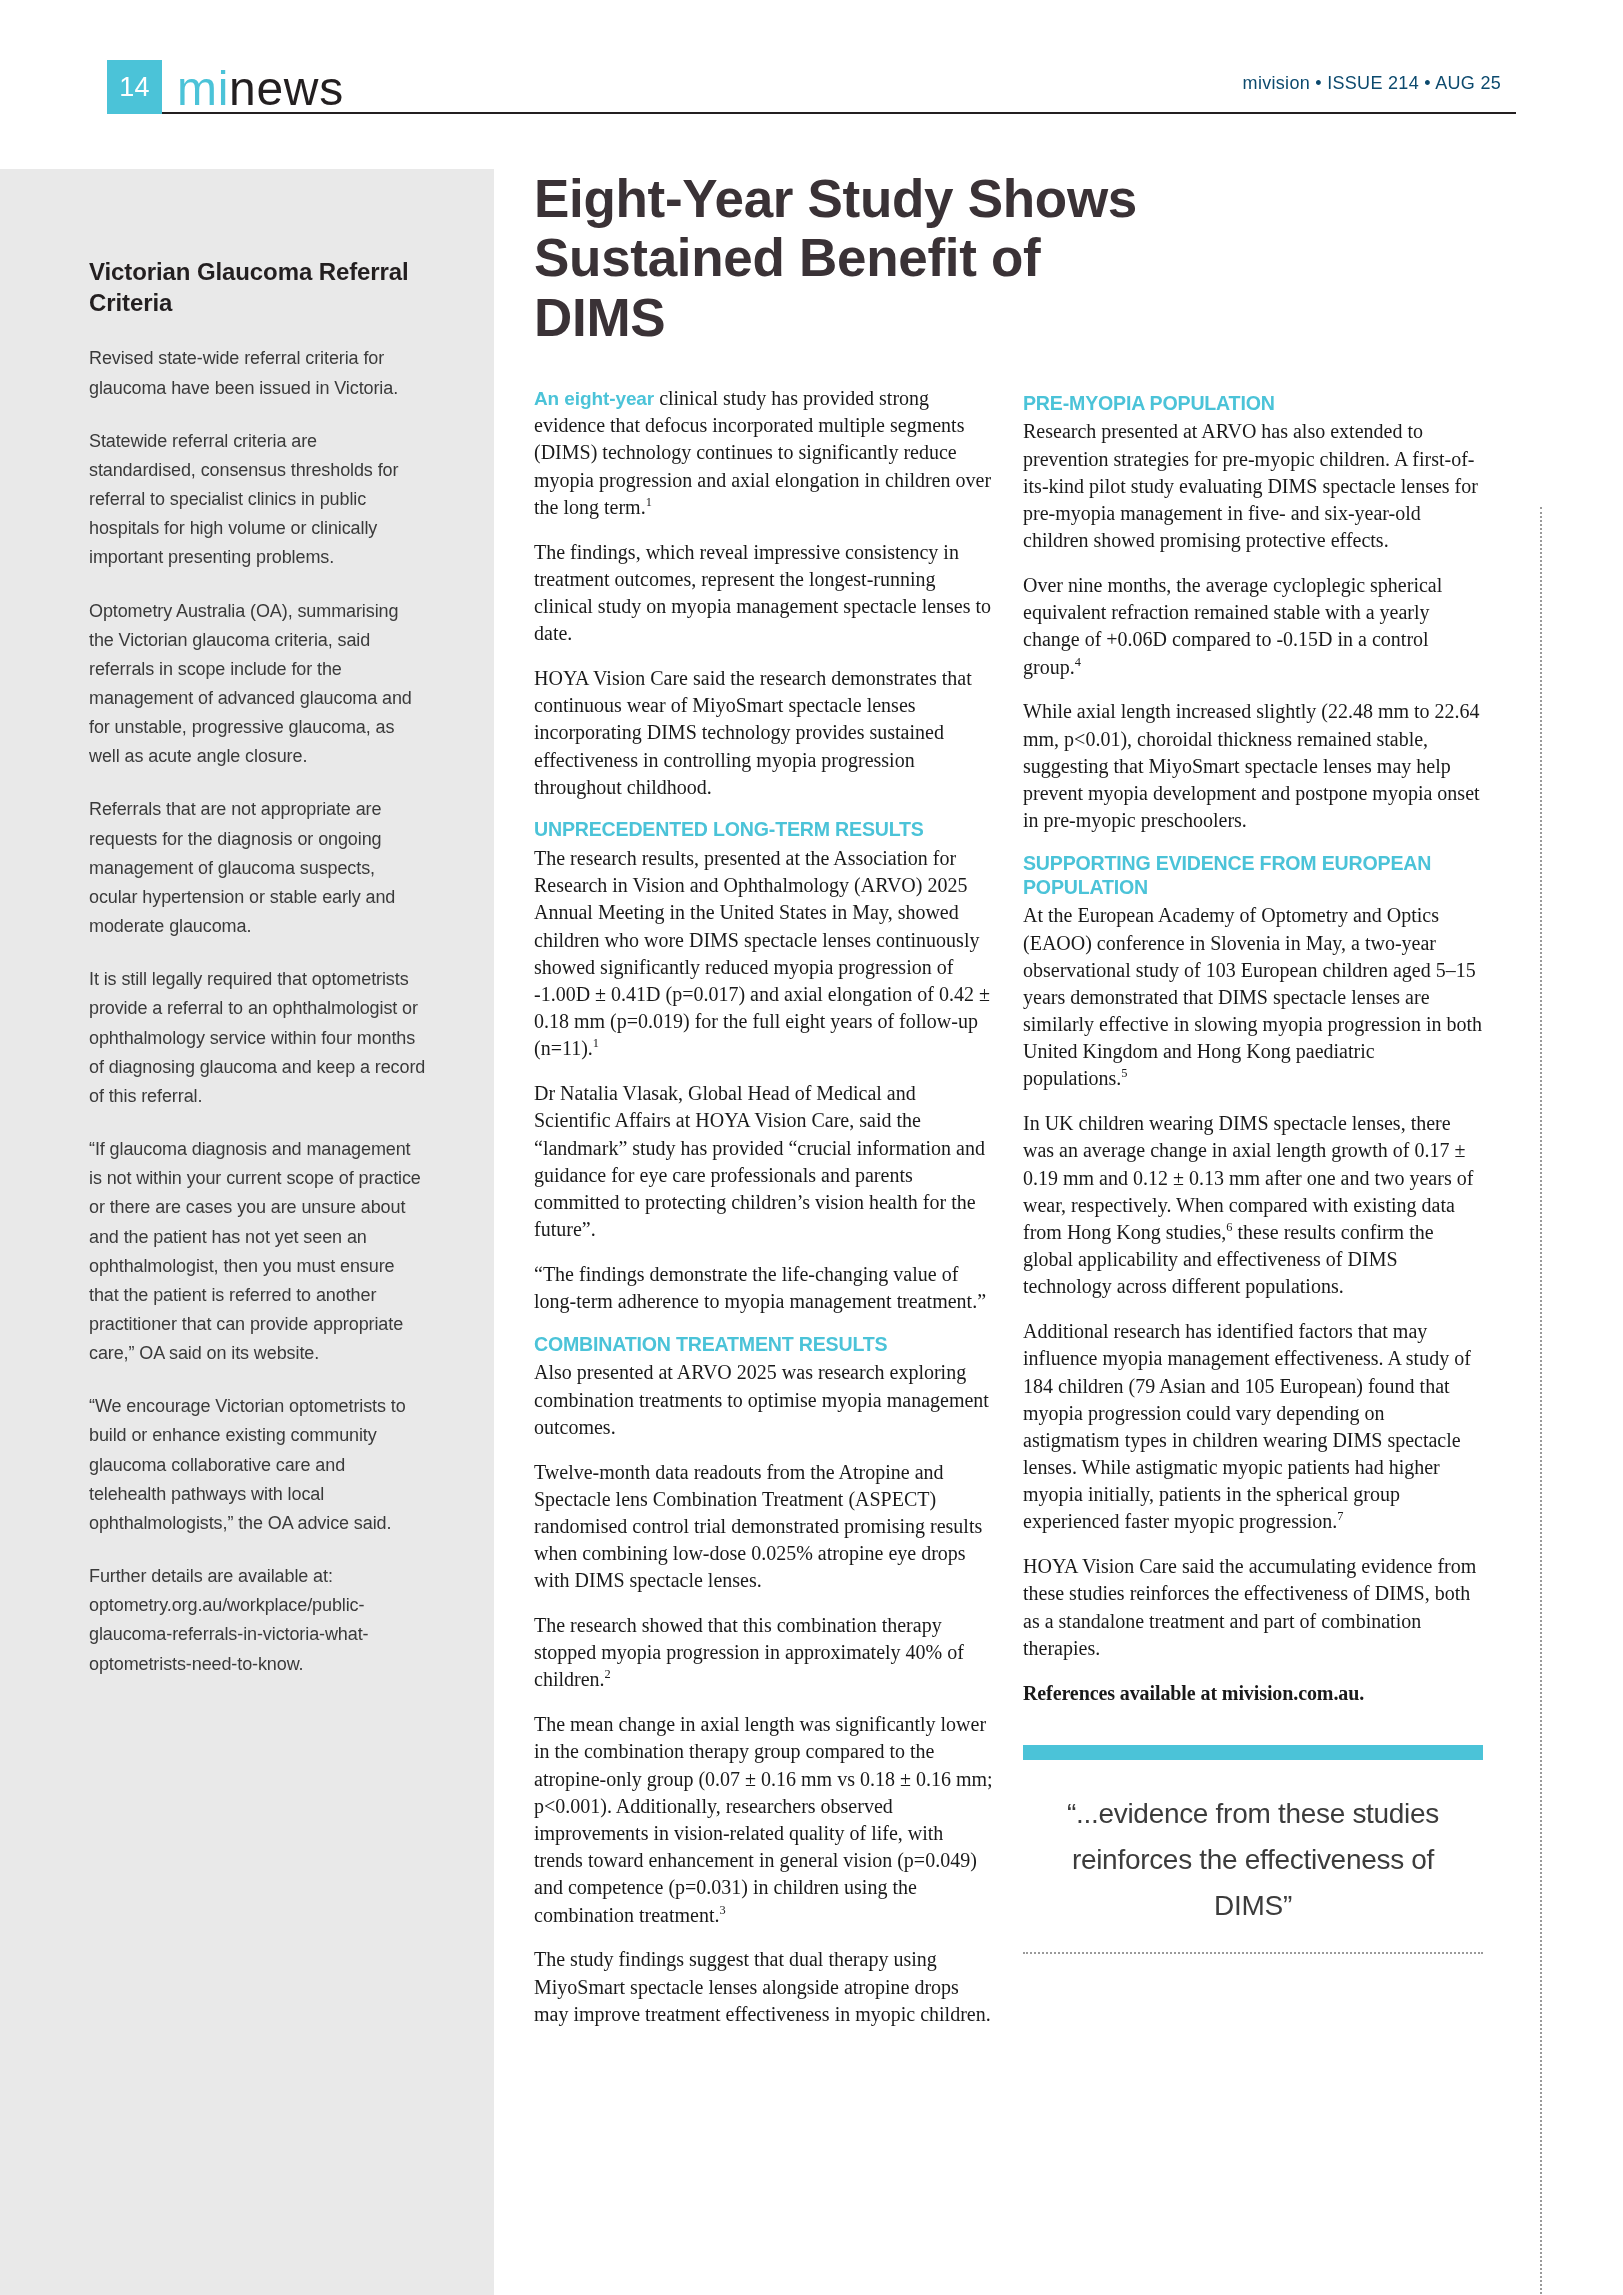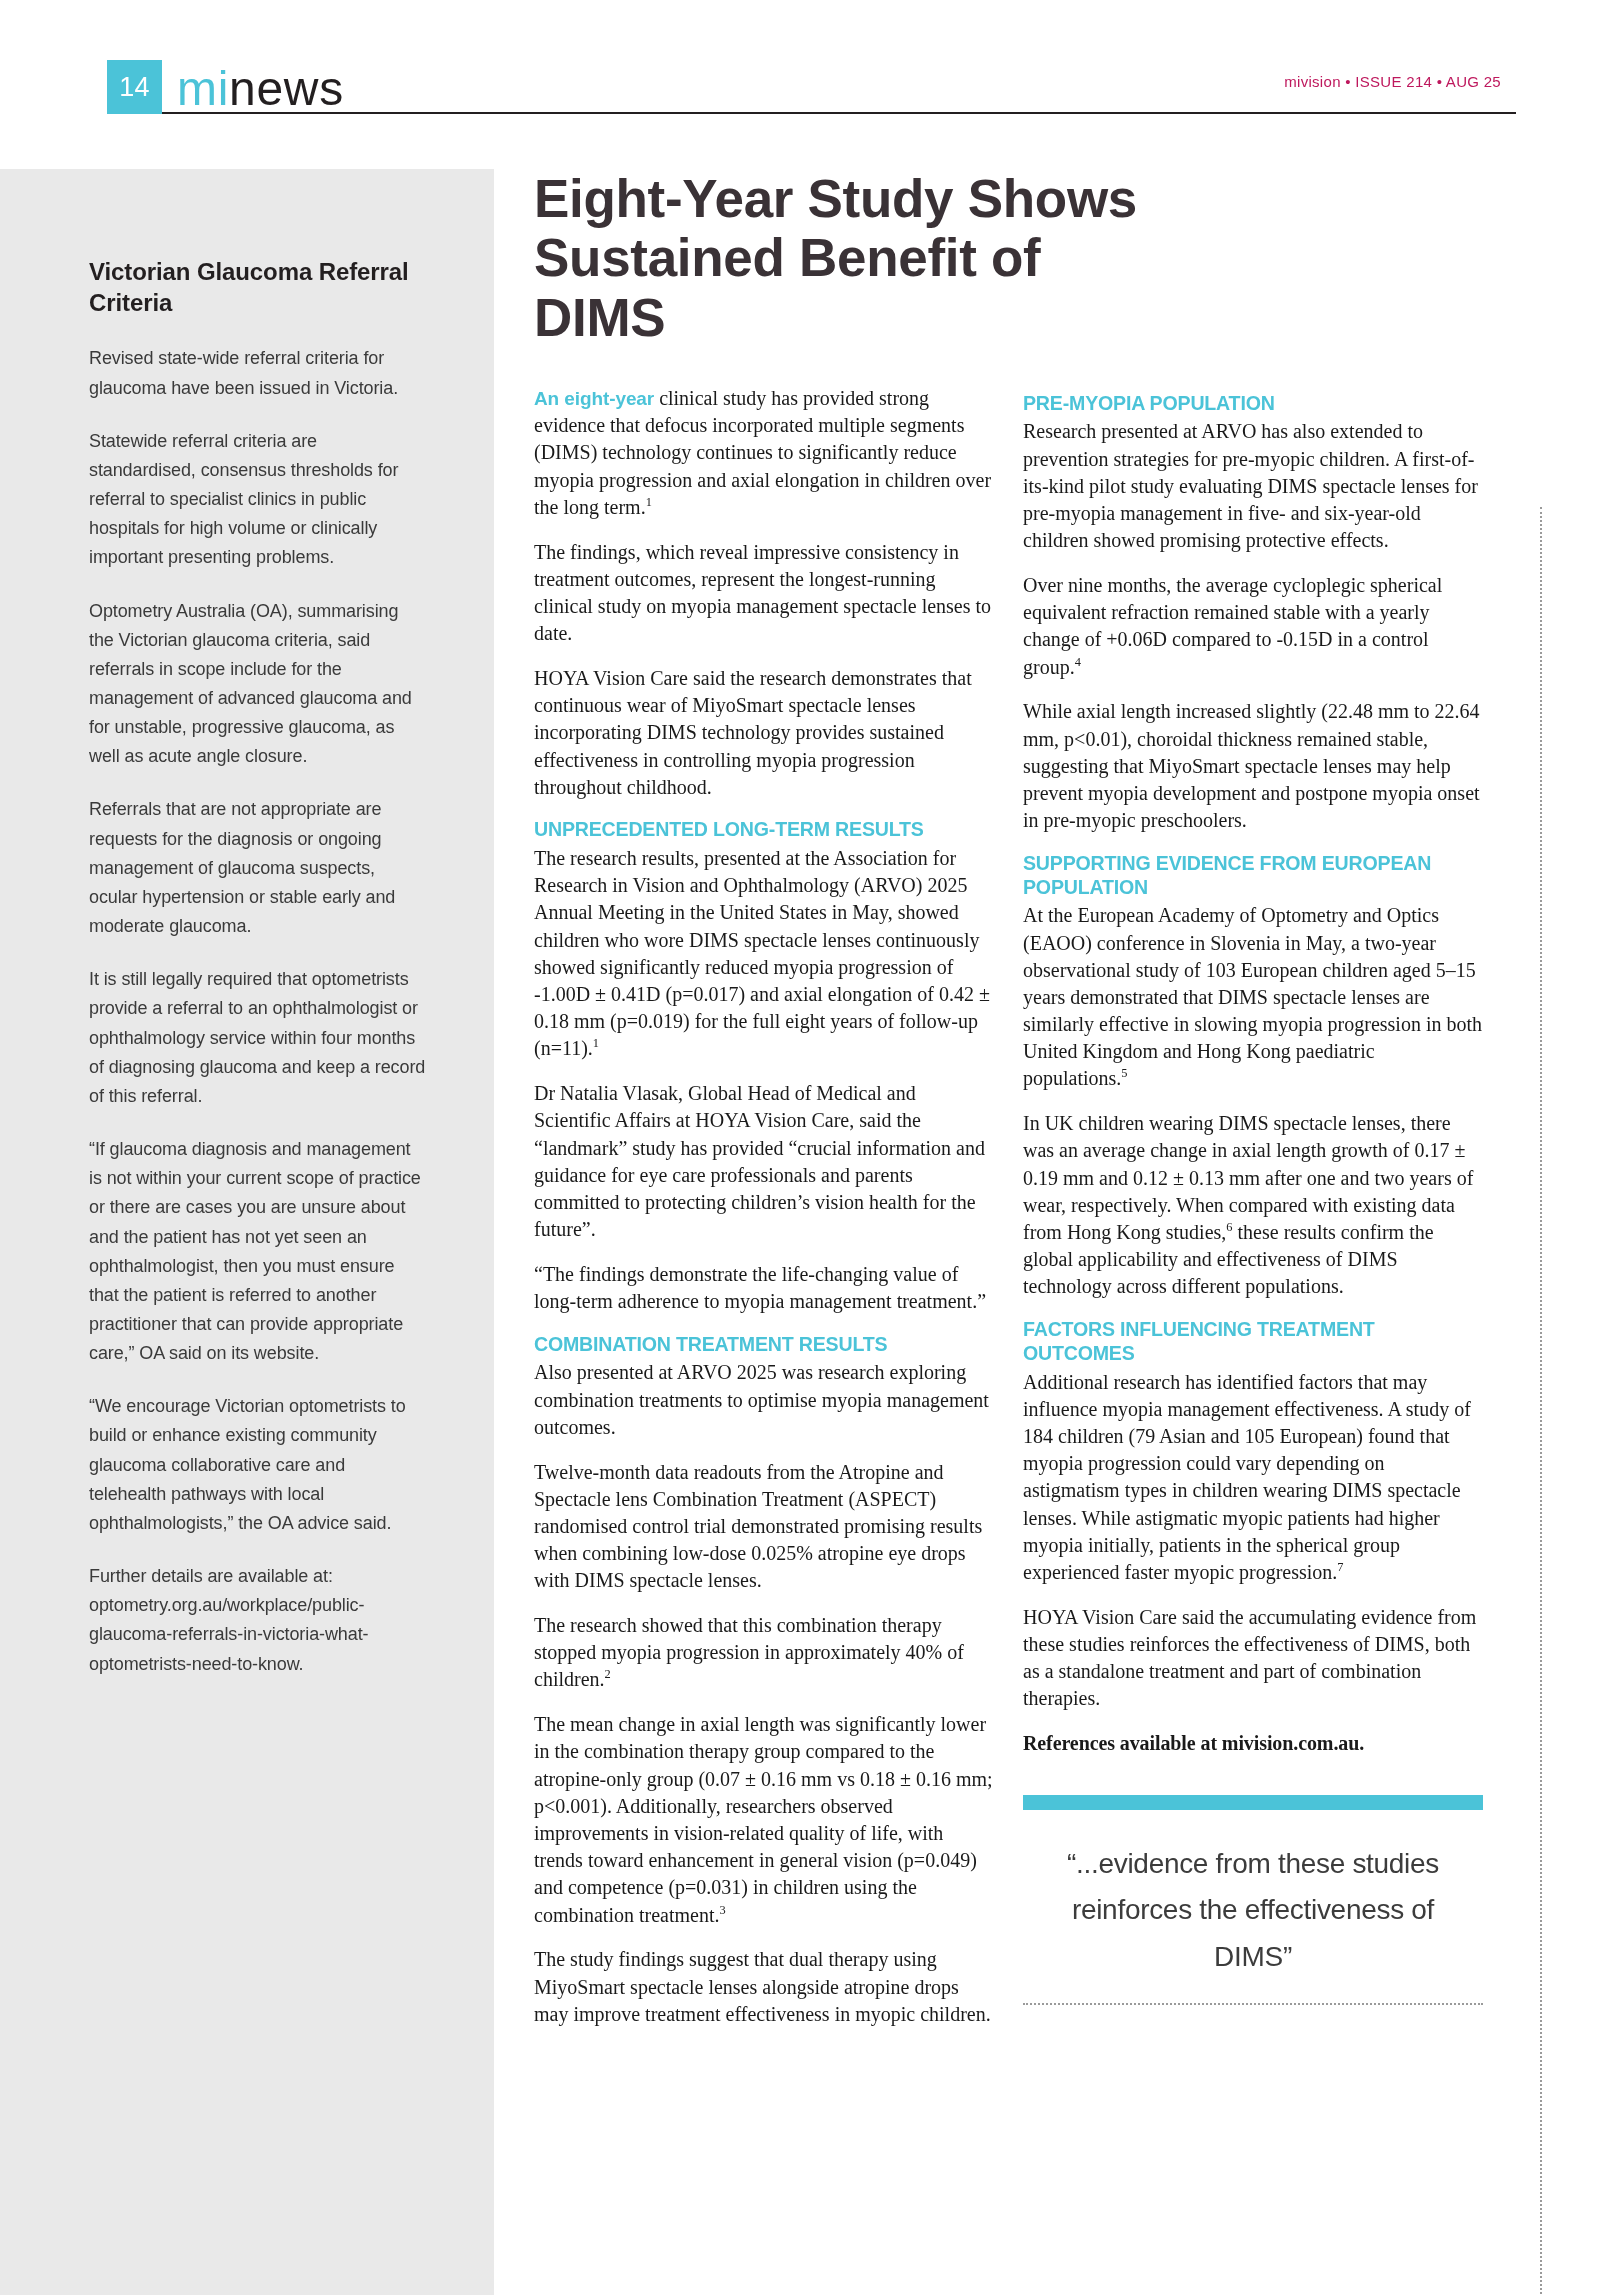--- a/index.html
+++ b/index.html
@@ -43,22 +43,22 @@
     left: 177px; top: 61px;
     font-size: 48px;
     letter-spacing: 0.7px;
     font-family: "Liberation Sans", sans-serif;
   }
   .masthead .mi { color: #4bc3d8; }
   .masthead .news { color: #231f20; }
   .issue-line {
     position: absolute;
     right: 107px; top: 73px;
-    font-size: 15px;
-    color: #be185d;
+    font-size: 18px;
+    color: #0c4a6e;
     letter-spacing: 0.3px;
     font-family: "Liberation Sans", sans-serif;
   }
   .header-rule {
     position: absolute;
     left: 162px; top: 112px;
     width: 1354px; height: 2px;
     background: #231f20;
   }
 
@@ -240,21 +240,20 @@
       <div class="col body-col">
         <h3 class="sub-head">PRE-MYOPIA POPULATION</h3>
         <p>Research presented at ARVO has also extended to prevention strategies for pre-myopic children. A first-of-its-kind pilot study evaluating DIMS spectacle lenses for pre-myopia management in five- and six-year-old children showed promising protective effects.</p>
         <p><span>Over nine months, the average cycloplegic spherical equivalent refraction remained stable with a yearly change of +0.06D compared to -0.15D in a control group.</span><sup>4</sup></p>
         <p>While axial length increased slightly (22.48 mm to 22.64 mm, p&lt;0.01), choroidal thickness remained stable, suggesting that MiyoSmart spectacle lenses may help prevent myopia development and postpone myopia onset in pre-myopic preschoolers.</p>
 
         <h3 class="sub-head">SUPPORTING EVIDENCE FROM EUROPEAN POPULATION</h3>
         <p><span>At the European Academy of Optometry and Optics (EAOO) conference in Slovenia in May, a two-year observational study of 103 European children aged 5–15 years demonstrated that DIMS spectacle lenses are similarly effective in slowing myopia progression in both United Kingdom and Hong Kong paediatric populations.</span><sup>5</sup></p>
         <p><span>In UK children wearing DIMS spectacle lenses, there was an average change in axial length growth of 0.17 ± 0.19 mm and 0.12 ± 0.13 mm after one and two years of wear, respectively. When compared with existing data from Hong Kong studies,</span><sup>6</sup><span> these results confirm the global applicability and effectiveness of DIMS technology across different populations.</span></p>
 
-        <h3 class="sub-head">FACTORS INFLUENCING TREATMENT OUTCOMES</h3>
         <p><span>Additional research has identified factors that may influence myopia management effectiveness. A study of 184 children (79 Asian and 105 European) found that myopia progression could vary depending on astigmatism types in children wearing DIMS spectacle lenses. While astigmatic myopic patients had higher myopia initially, patients in the spherical group experienced faster myopic progression.</span><sup>7</sup></p>
         <p>HOYA Vision Care said the accumulating evidence from these studies reinforces the effectiveness of DIMS, both as a standalone treatment and part of combination therapies.</p>
 
         <p class="refs-note">References available at mivision.com.au.</p>
 
         <div class="pullquote-wrap">
           <div class="pq-bar"></div>
           <div class="pq-text">“...evidence from these studies reinforces the effectiveness of DIMS”</div>
           <div class="pq-dots"></div>
         </div>

